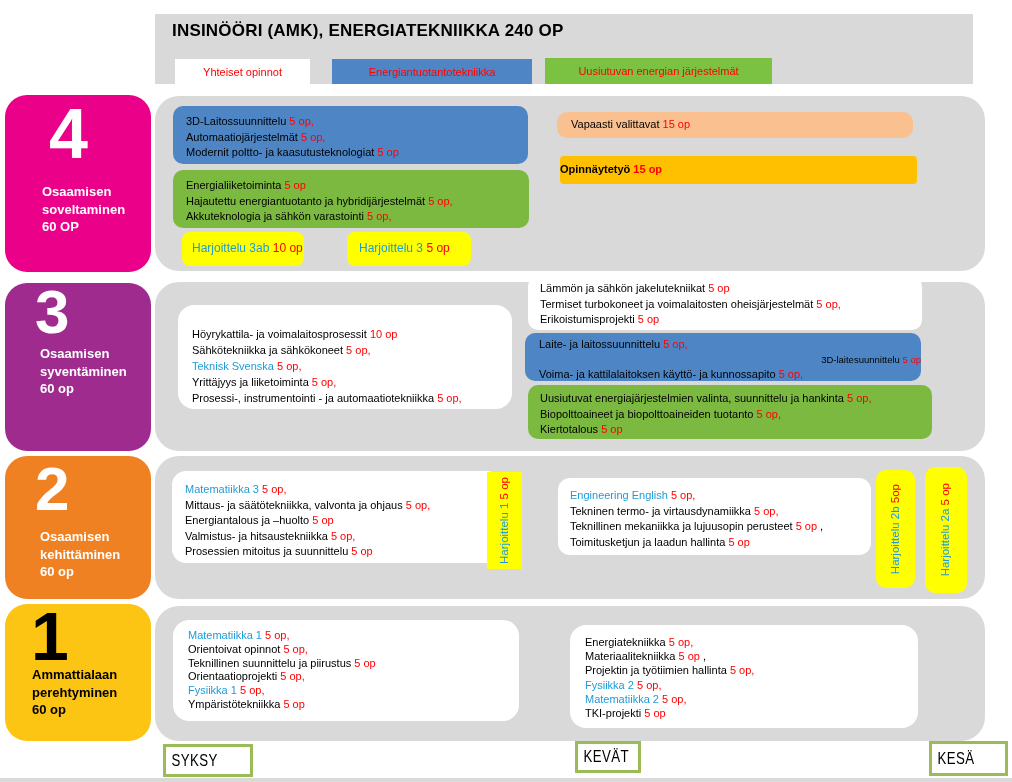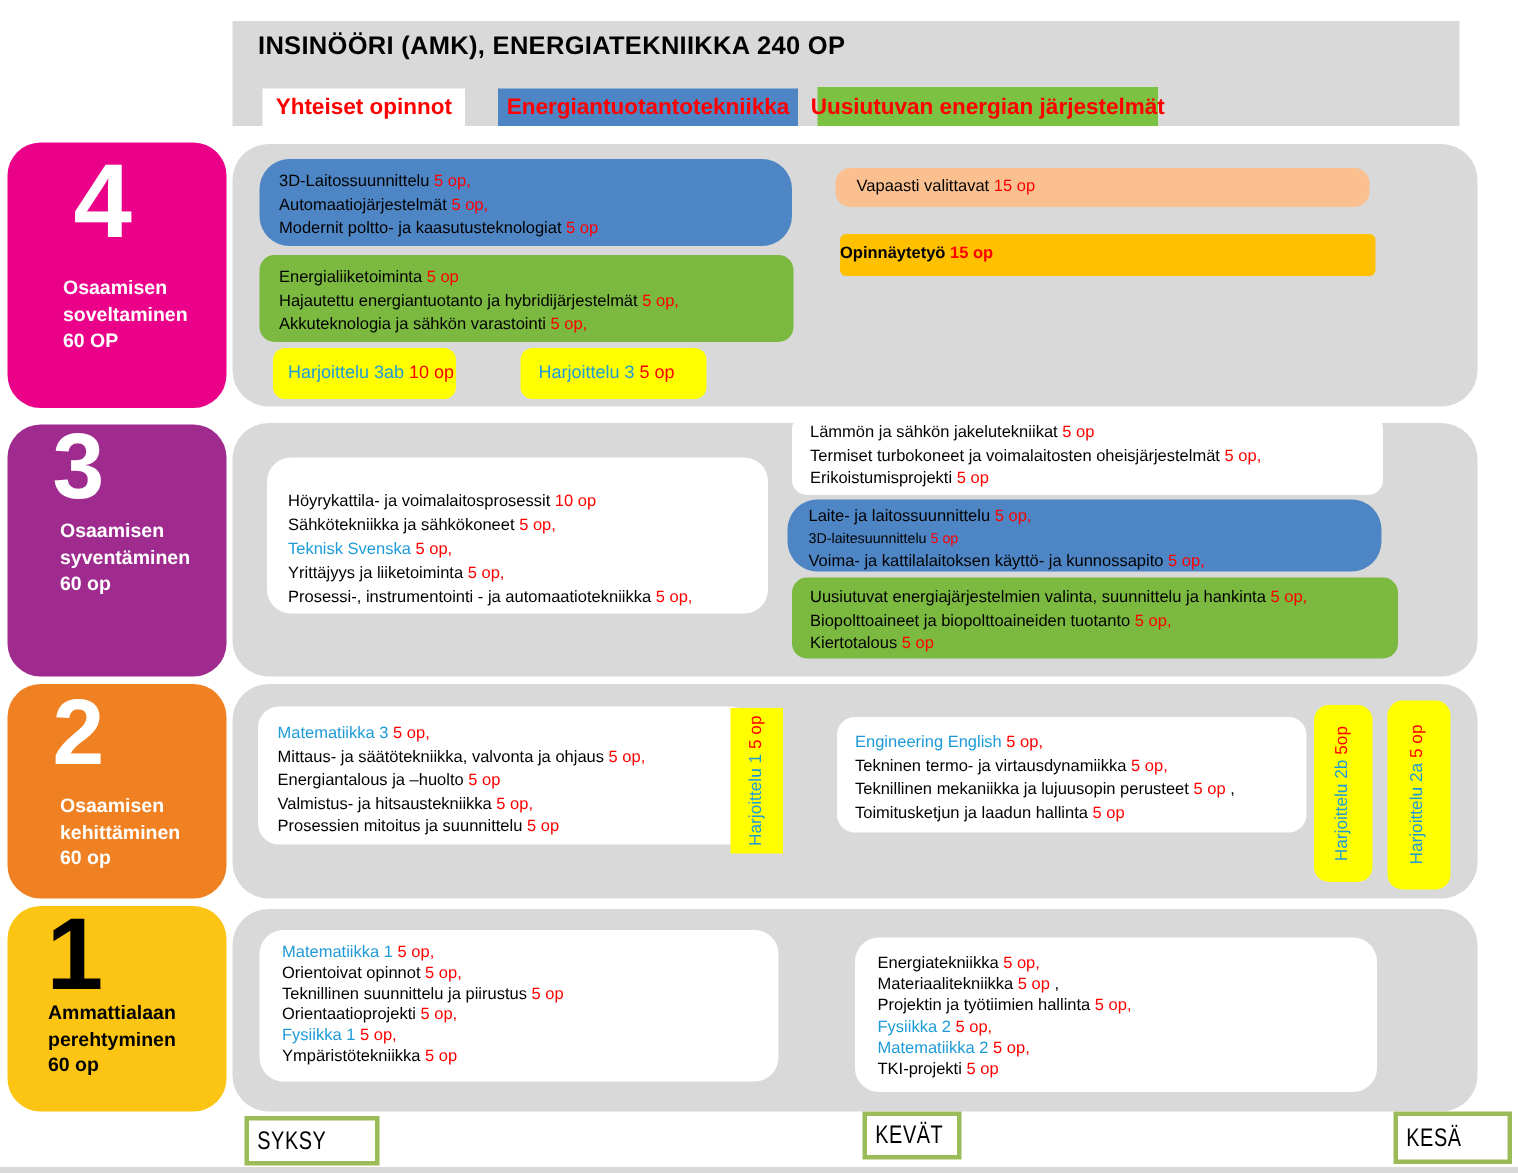--- a/index.html
+++ b/index.html
@@ -5,21 +5,21 @@
   html,body{margin:0;padding:0;background:#fff;}
   #canvas{
     position:relative;width:1012px;height:782px;background:#fff;overflow:hidden;
     font-family:"Liberation Sans",sans-serif;
   }
   .abs{position:absolute;}
   
   #title-bar{left:155px;top:14px;width:818px;height:70px;background:var(--grey,#D9D9D9);}
   #page-title{left:172px;top:21px;font-size:17px;font-weight:bold;color:#000;letter-spacing:.2px;white-space:nowrap;}
   .legend-box{height:25px;display:flex;align-items:center;justify-content:center;
-    font-size:15px;font-weight:bold;color:var(--red_text,#FF0000);white-space:nowrap;}
+    font-size:11px;font-weight:normal;color:var(--red_text,#FF0000);white-space:nowrap;}
   #legend-common{left:175px;top:59px;width:135px;background:#fff;}
   #legend-energy{left:332px;top:59px;width:200px;background:var(--blue_box,#4E86C5);}
   #legend-renewable{left:545px;top:58px;width:227px;height:26px;background:var(--legend_green,#7CC242);}
   
   .row-panel{left:155px;width:830px;background:var(--grey,#D9D9D9);border-radius:24px;}
   #row4{top:96px;height:175px;}
   #row3{top:282px;height:169px;}
   #row2{top:456px;height:143px;}
   #row1{top:606px;height:135px;}
   
@@ -34,25 +34,25 @@
   #ytab4 .ylabel{left:37px;top:88px;}
   #ytab3 .ynum{left:30px;top:0px;font-size:62px;}
   #ytab3 .ylabel{left:35px;top:62px;}
   #ytab2 .ynum{left:30px;top:4px;font-size:62px;}
   #ytab2 .ylabel{left:35px;top:72px;}
   #ytab1 .ynum{left:26px;top:0px;font-size:68px;color:#000;}
   #ytab1 .ylabel{left:27px;top:62px;color:#000;}
   
   .cbox{font-size:11px;color:#000;}
   .cbox .line{line-height:15.5px;white-space:nowrap;}
-  .cbox .line.small{font-size:9.5px;line-height:13px;}
+  .cbox .line.small{font-size:9.5px;line-height:13px;text-align:right;}
   .seg-k{color:#000;}
   .seg-b{color:var(--blue_text,#1E9BD7);}
   .seg-r{color:var(--red_text,#FF0000);}
-  .bluebox{background:var(--blue_box,#4E86C5);border-radius:20px;}
+  .bluebox{background:var(--blue_box,#4E86C5);border-radius:10px;}
   .greenbox{background:var(--green_box,#7CB940);border-radius:10px;}
   .whitebox{background:#fff;border-radius:16px;}
   .yellowbox{background:var(--yellow,#FFFF00);border-radius:8px;display:flex;align-items:center;font-size:12px;}
   #b4-blue{left:173px;top:106px;width:355px;height:58px;padding:8px 0 0 13px;box-sizing:border-box;}
   #b4-green{left:173px;top:170px;width:356px;height:58px;padding:8px 0 0 13px;box-sizing:border-box;}
   #b4-h3ab{left:182px;top:232px;width:122px;height:34px;padding-left:10px;box-sizing:border-box;}
   #b4-h3{left:347px;top:232px;width:124px;height:34px;padding-left:12px;box-sizing:border-box;}
   #b4-vapaasti{left:557px;top:112px;width:356px;height:26px;background:var(--peach,#FAC090);
     border-radius:10px;display:flex;align-items:center;padding-left:14px;box-sizing:border-box;}
   #b4-opinnaytetyo{left:560px;top:156px;width:357px;height:28px;background:var(--gold,#FFC000);

